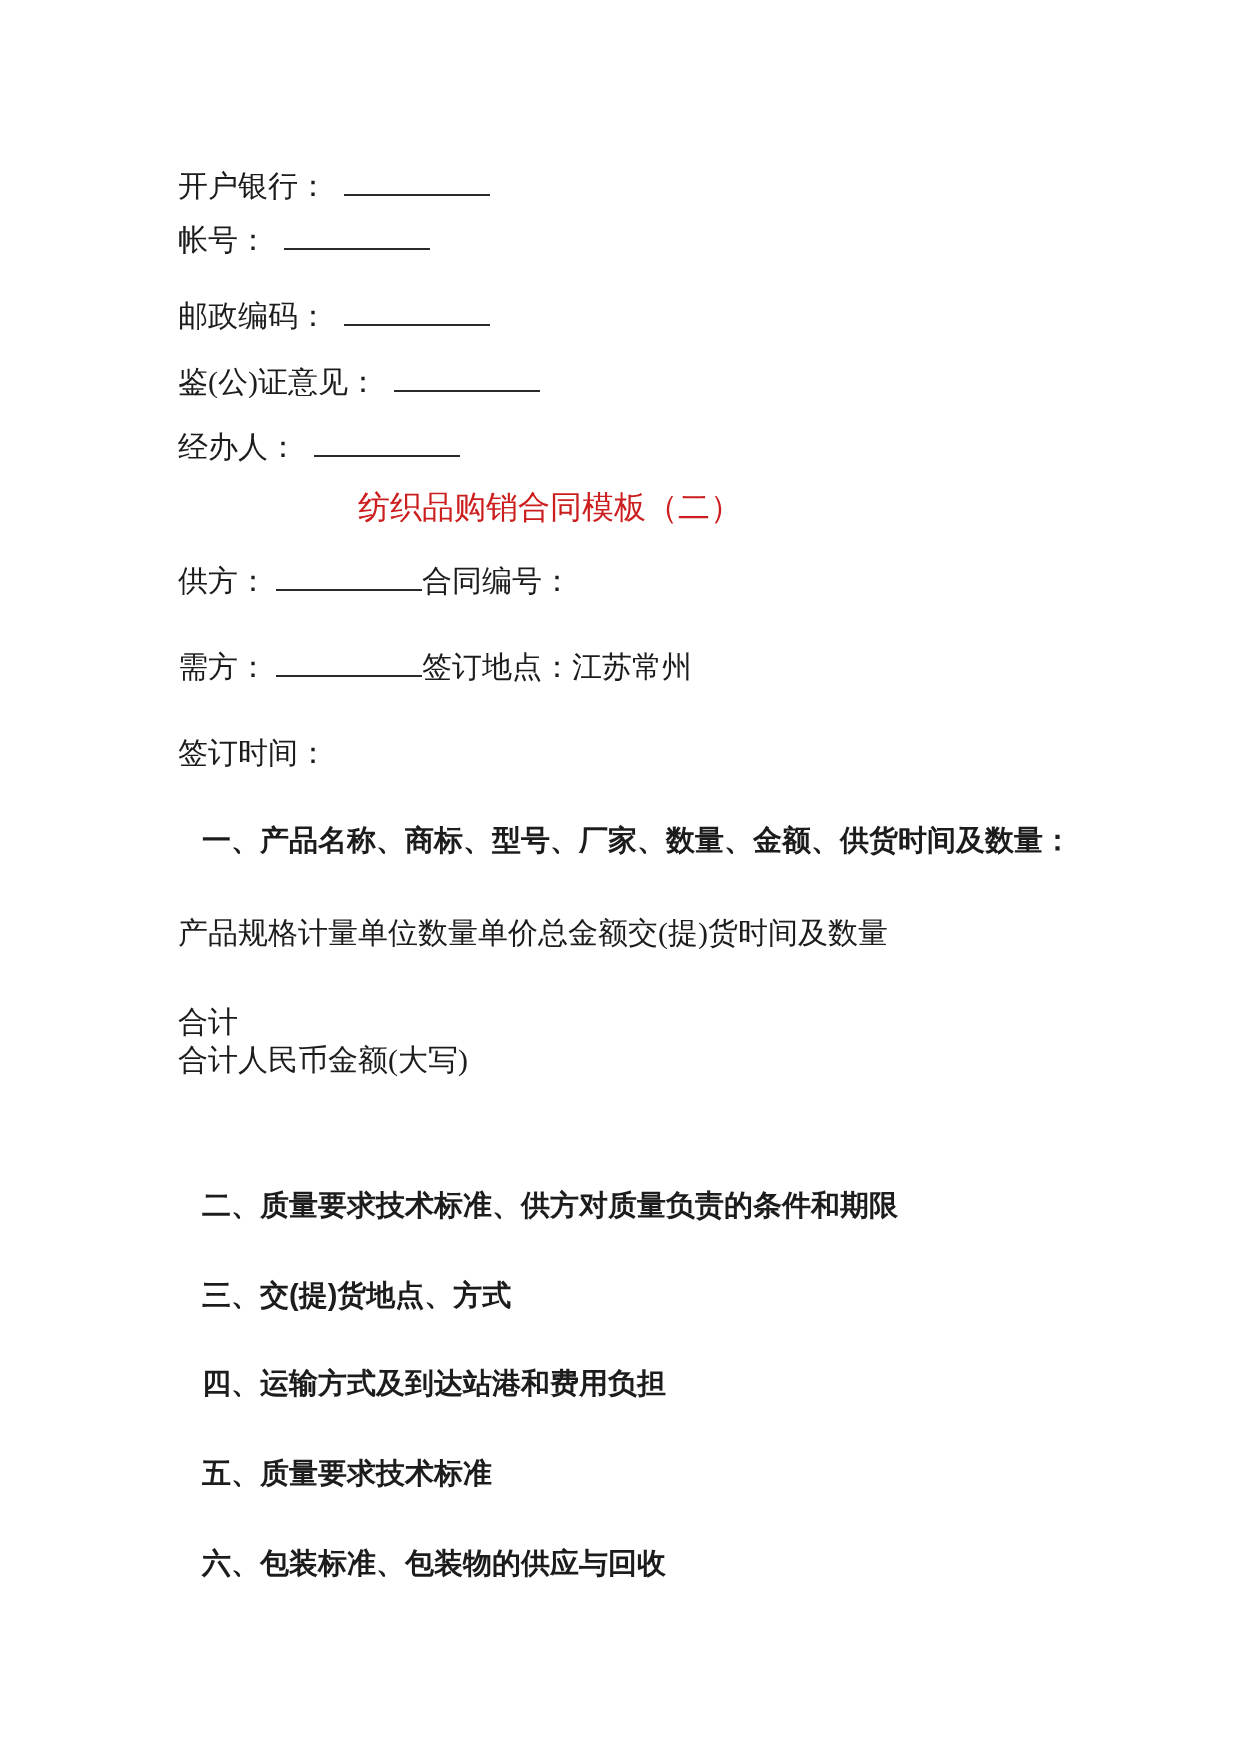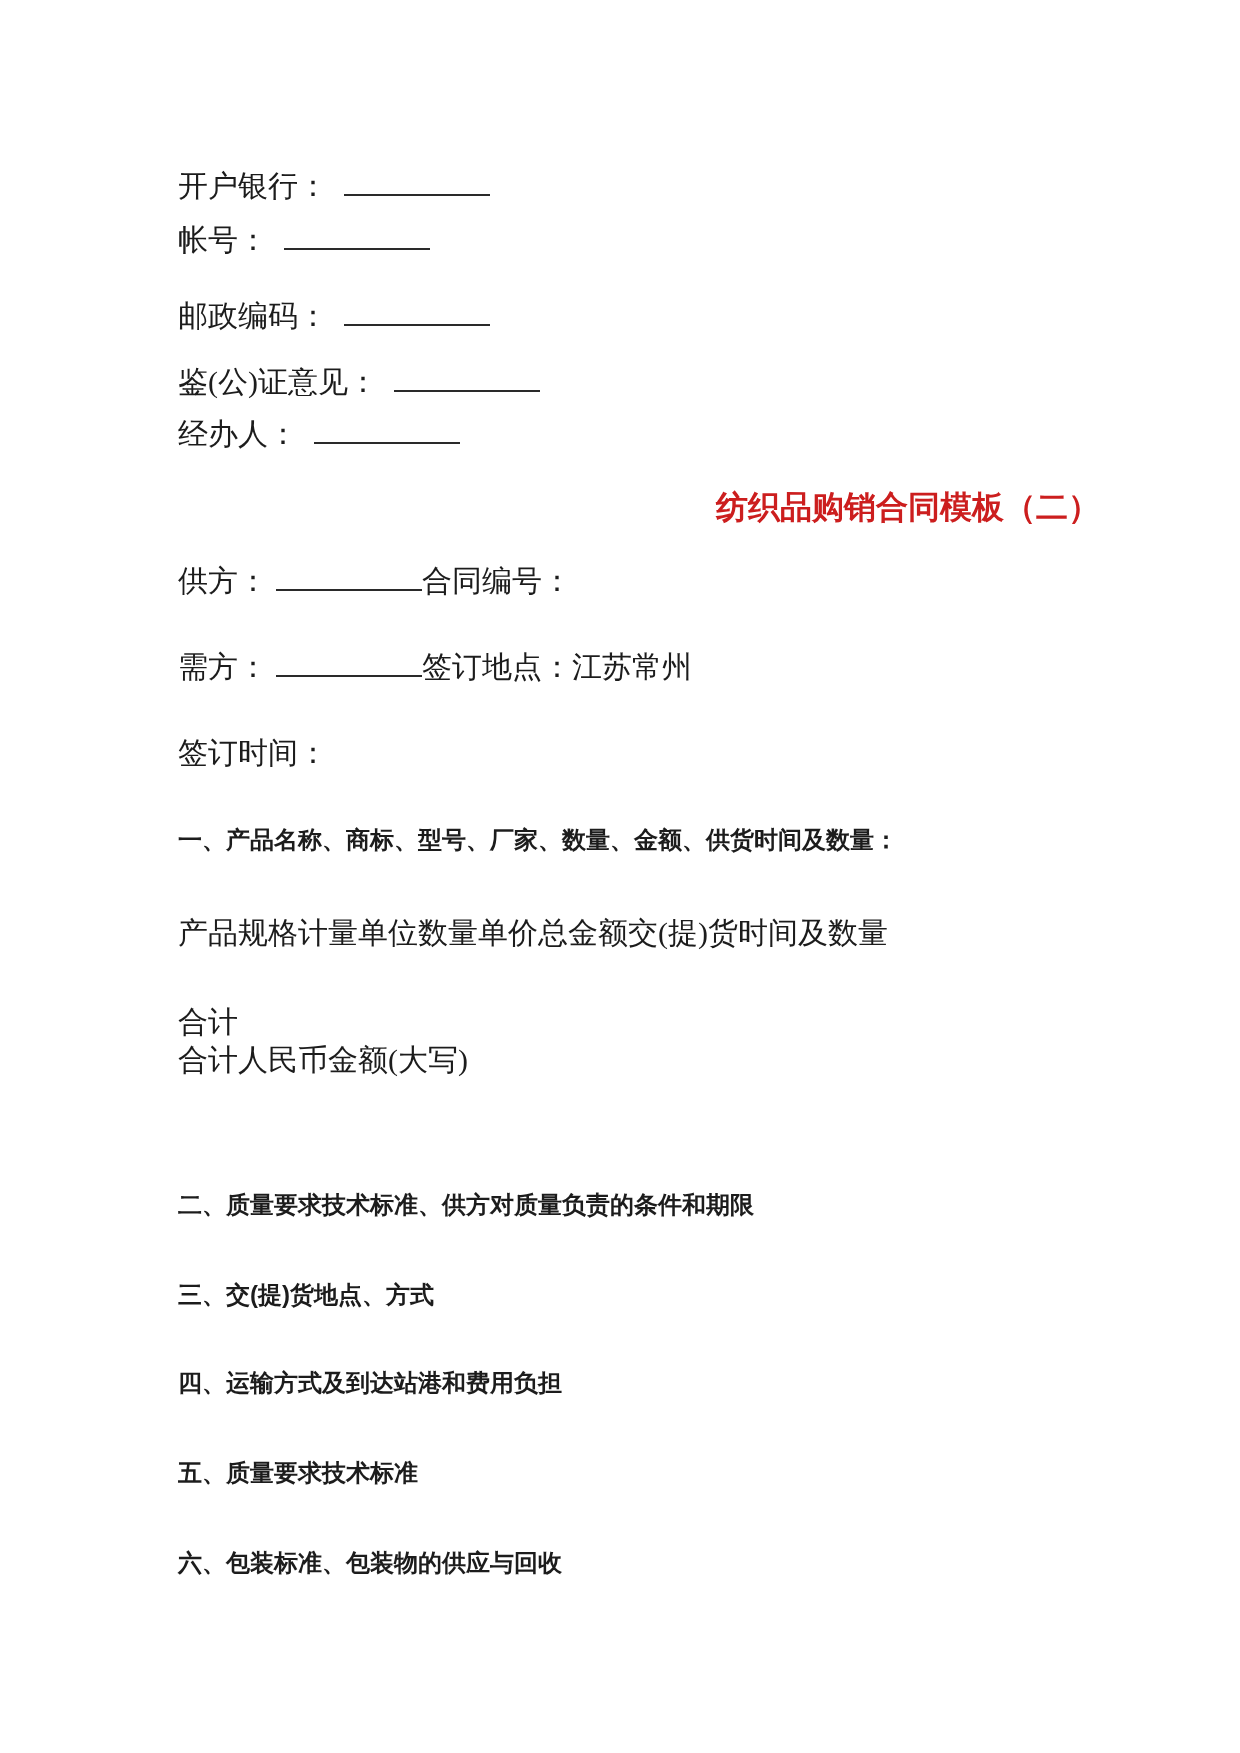--- a/index.html
+++ b/index.html
@@ -20,33 +20,34 @@
     position: absolute;
     left: 178px;
     height: 40px;
     line-height: 40px;
     font-size: 30px;
     white-space: nowrap;
   }
   .heading {
     font-family: "Liberation Sans", "DejaVu Sans", sans-serif;
     font-weight: bold;
-    font-size: 24px;
+    font-size: 29px;
     letter-spacing: 0px;
+    margin-left: 24px;
   }
   .doc-title {
     position: absolute;
     left: 0;
     right: 0;
     top: 485px;
     height: 44px;
     line-height: 44px;
-    text-align: right;
+    text-align: center;
     font-family: "Liberation Sans", "DejaVu Sans", sans-serif;
-    font-weight: bold;
+    font-weight: normal;
     font-size: 32px;
     white-space: nowrap;
   }
   .uline {
     display: inline-block;
     width: 146px;
     height: 32px;
     border-bottom: 2px solid #2a2a2a;
     vertical-align: baseline;
     margin-left: 16px;
@@ -70,21 +71,21 @@
   </div>
 
   <div class="line" style="top:292px">
     <span>邮政编码：</span><span class="uline"></span>
   </div>
 
   <div class="line" style="top:358px">
     <span>鉴(公)证意见：</span><span class="uline"></span>
   </div>
 
-  <div class="line" style="top:410px">
+  <div class="line" style="top:423px">
     <span>经办人：</span><span class="uline"></span>
   </div>
 
   <div class="doc-title" style="color: rgb(204, 30, 30);">纺织品购销合同模板（二）</div>
 
   <div class="line" style="top:643px">
     <span>需方：</span><span class="uline tight"></span><span>签订地点：江苏常州</span>
   </div>
 
   <div class="line" style="top:557px">

